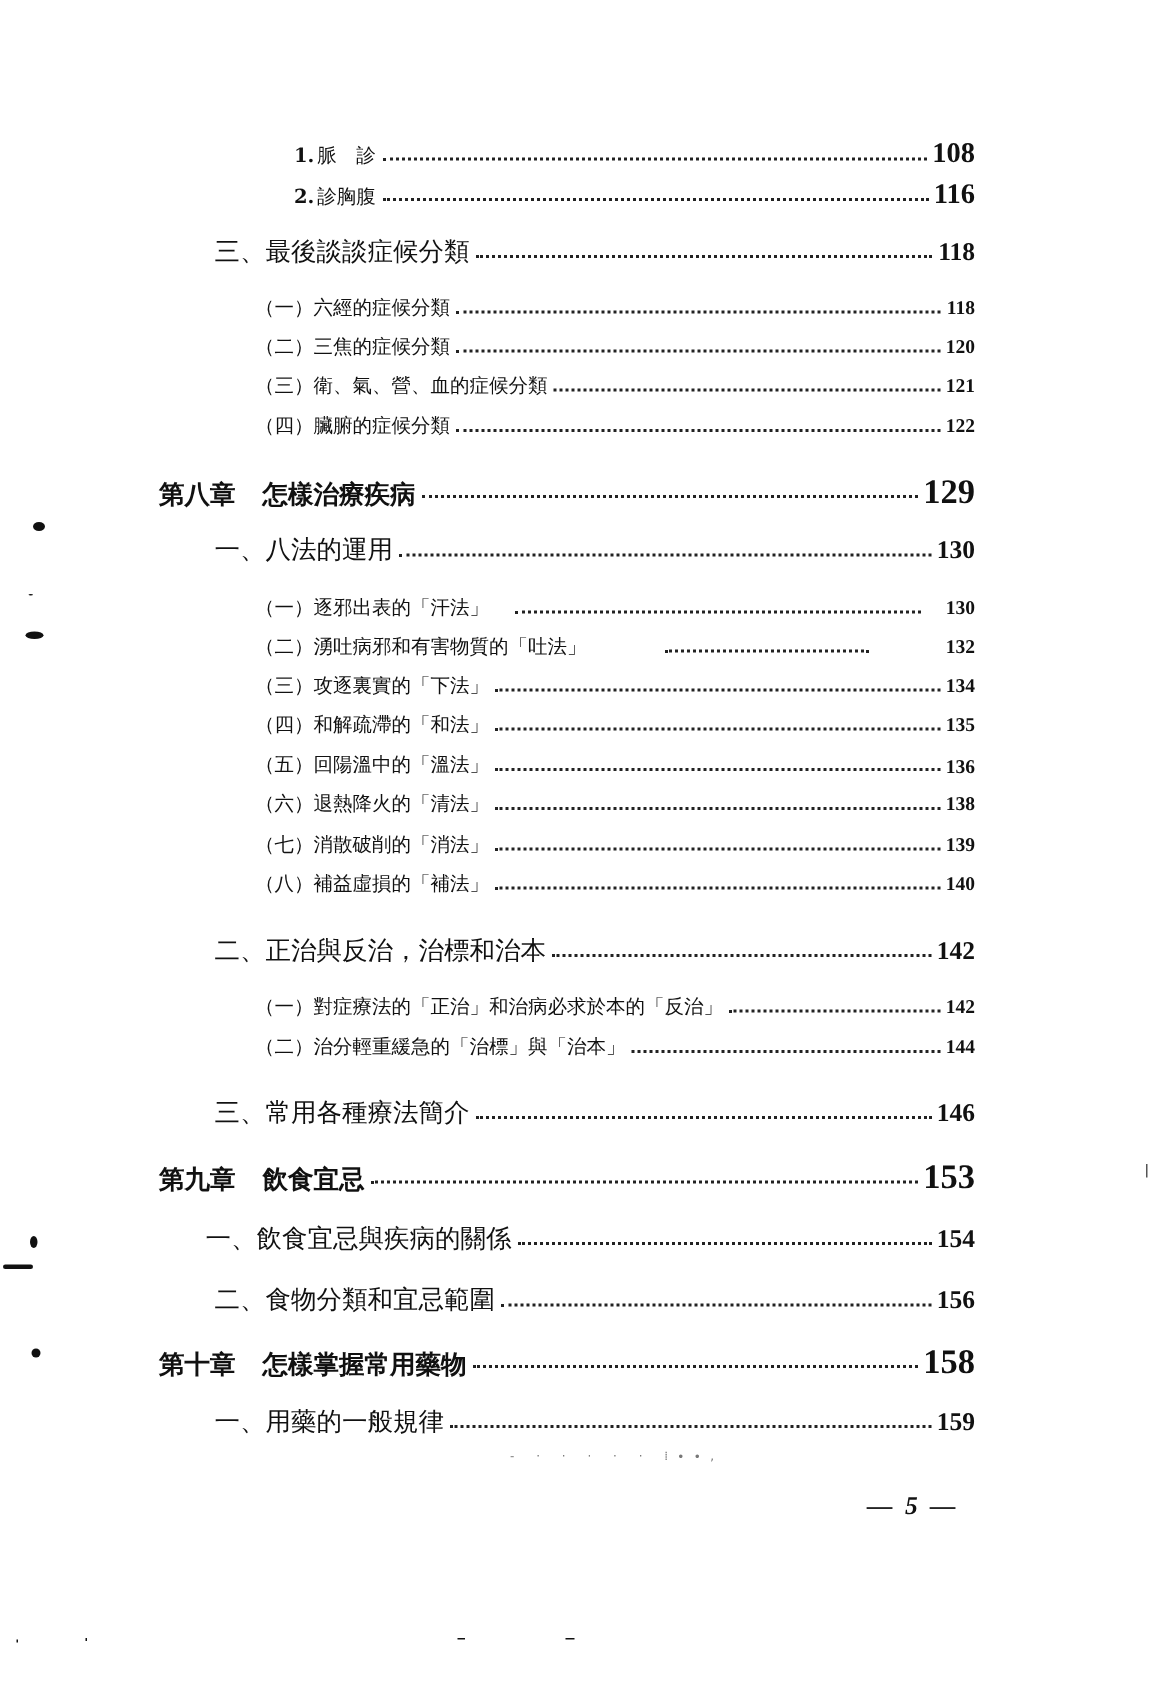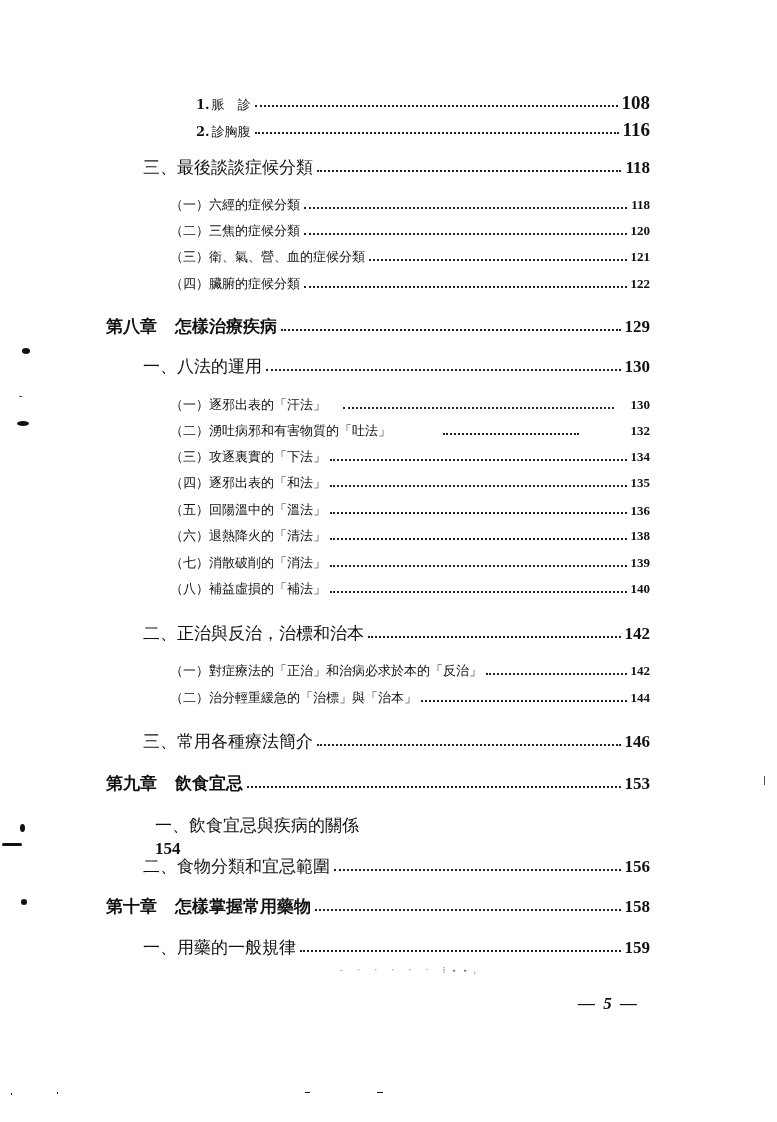--- a/index.html
+++ b/index.html
@@ -21,21 +21,21 @@
     }
     .row .page-no {
       flex: 0 0 auto; font-family: "Liberation Serif", serif; font-weight: bold;
     }
     .lvl-sub { font-size: 13px; }
     .lvl-sub .page-no { font-size: 19px; }
     .lvl-section { font-size: 17px; }
     .lvl-section .page-no { font-size: 17px; }
     .lvl-chapter { font-size: 17px; }
     .lvl-chapter .label { font-weight: bold; }
-    .lvl-chapter .page-no { font-size: 17px; }
+    .lvl-chapter .page-no { font-size: 23px; }
     .lvl-item { font-size: 13px; }
     .lvl-item .page-no { font-size: 13px; }
     .num-prefix { font-weight: bold; margin-right: 2px; }
     .chap-prefix { font-weight: bold; margin-right: 18px; }
     .footer-page {
       position: absolute; left: 578px; top: 994px; font-size: 17px;
       font-weight: bold; font-style: italic; font-family: "Liberation Serif", serif;
       letter-spacing: 2px;
     }
     .speck { position: absolute; background: #111; border-radius: 50%; }
@@ -109,21 +109,21 @@
     <span class="label"><span>（二）</span><span>湧吐病邪和有害物質的「吐法」</span></span>
     <span class="leader"></span>
     <span class="page-no">132</span>
   </div>
   <div class="row lvl-item" style="left:170px; top:448px;">
     <span class="label"><span>（三）</span><span>攻逐裏實的「下法」</span></span>
     <span class="leader"></span>
     <span class="page-no">134</span>
   </div>
   <div class="row lvl-item" style="left:170px; top:474px;">
-    <span class="label"><span>（四）</span><span>逐邪出表的「和法」</span></span>
+    <span class="label"><span>（四）</span><span>和解疏滯的「和法」</span></span>
     <span class="leader"></span>
     <span class="page-no">135</span>
   </div>
   <div class="row lvl-item" style="left:170px; top:501px;align-items:flex-end;">
     <span class="label"><span>（五）</span><span>回陽溫中的「溫法」</span></span>
     <span class="leader"></span>
     <span class="page-no">136</span>
   </div>
   <div class="row lvl-item" style="left:170px; top:527px;">
     <span class="label"><span>（六）</span><span>退熱降火的「清法」</span></span>
@@ -161,21 +161,21 @@
     <span class="label"><span>三、</span><span>常用各種療法簡介</span></span>
     <span class="leader"></span>
     <span class="page-no">146</span>
   </div>
 
   <div class="row lvl-chapter" style="left:106px; top:772px;">
     <span class="label"><span class="chap-prefix">第九章</span><span>飲食宜忌</span></span>
     <span class="leader"></span>
     <span class="page-no">153</span>
   </div>
-  <div class="row lvl-section" style="left:155px; top:814px;flex-direction:column;">
+  <div class="row lvl-section" style="left:137px; top:814px;">
     <span class="label"><span>一、</span><span>飲食宜忌與疾病的關係</span></span>
     <span class="leader"></span>
     <span class="page-no">154</span>
   </div>
   <div class="row lvl-section" style="left:143px; top:855px;">
     <span class="label"><span>二、</span><span>食物分類和宜忌範圍</span></span>
     <span class="leader"></span>
     <span class="page-no">156</span>
   </div>
 

